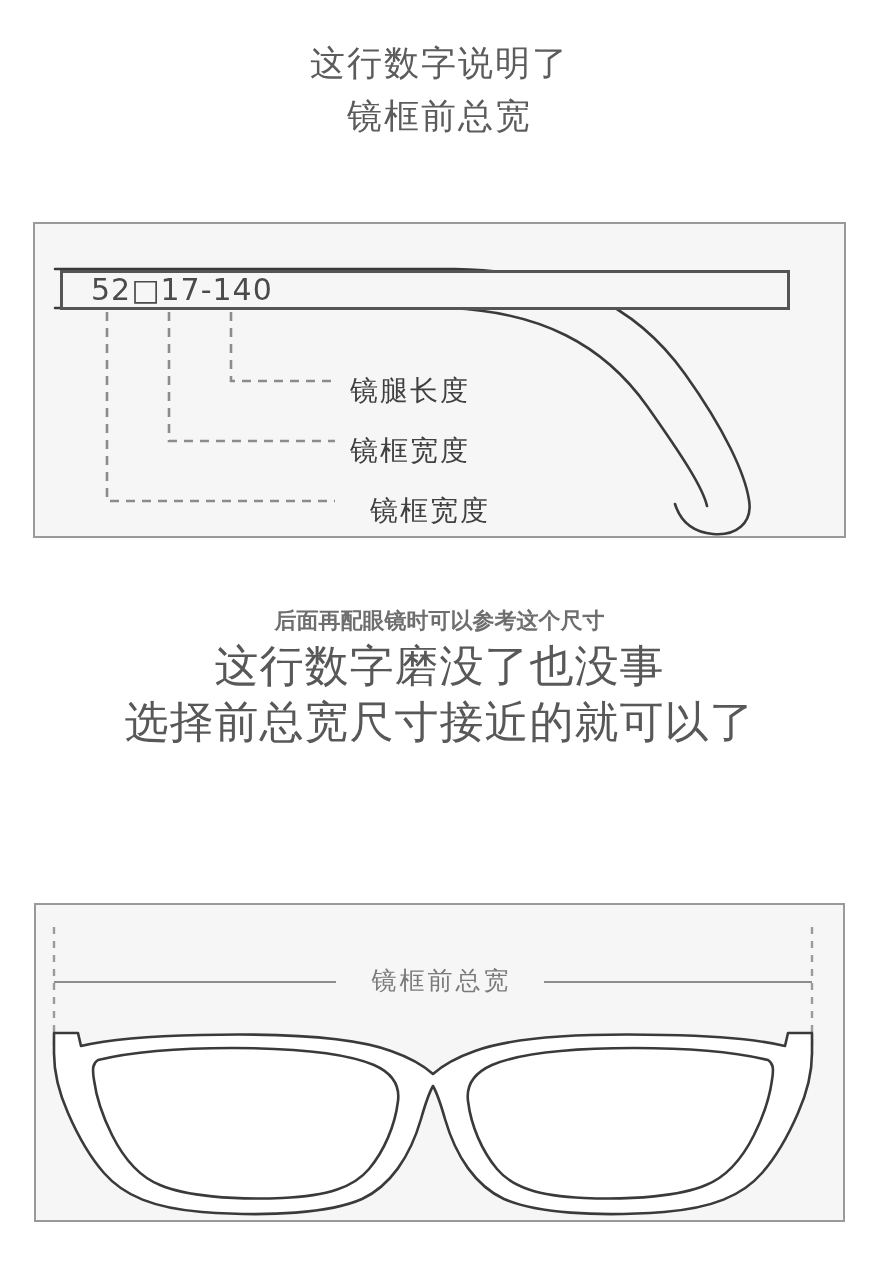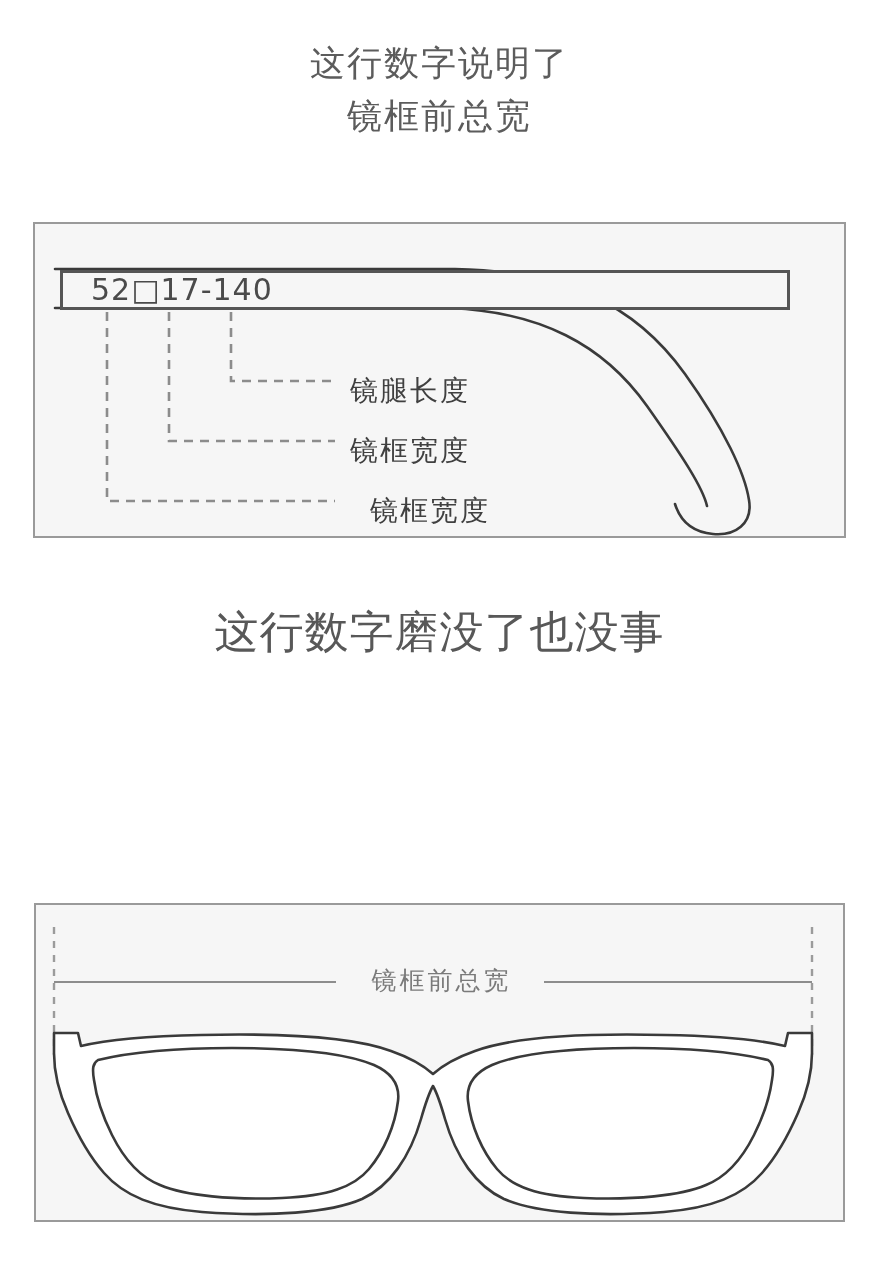--- a/index.html
+++ b/index.html
@@ -132,21 +132,23 @@
 
     <div class="spec-box"></div>
     <div class="spec-text">52□17-140</div>
 
     <div class="leader-label" id="lbl-temple">镜腿长度</div>
     <div class="leader-label" id="lbl-bridge">镜框宽度</div>
     <div class="leader-label" id="lbl-lens">镜框宽度</div>
   </div>
 
   <div class="mid">
+    <div class="small">后面再配眼镜时可以参考这个尺寸</div>
     <div class="big">这行数字磨没了也没事</div>
+    <div class="big">选择前总宽尺寸接近的就可以了</div>
   </div>
 
   <div class="panel" id="panel-bottom">
 
     <svg width="807" height="315" viewBox="0 0 807 315">
 
       <line x1="18" y1="22" x2="18" y2="150" stroke="#9b9b9b" stroke-width="2.4" stroke-dasharray="7 7"></line>
       <line x1="776" y1="22" x2="776" y2="150" stroke="#9b9b9b" stroke-width="2.4" stroke-dasharray="7 7"></line>
 
       <line x1="18" y1="77" x2="300" y2="77" stroke="#8d8d8d" stroke-width="2.2"></line>

